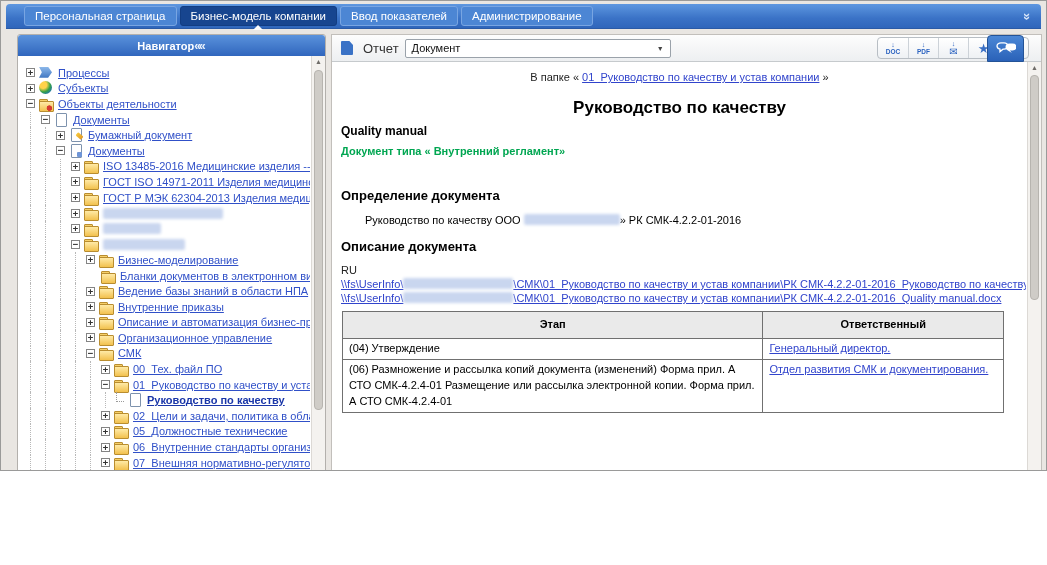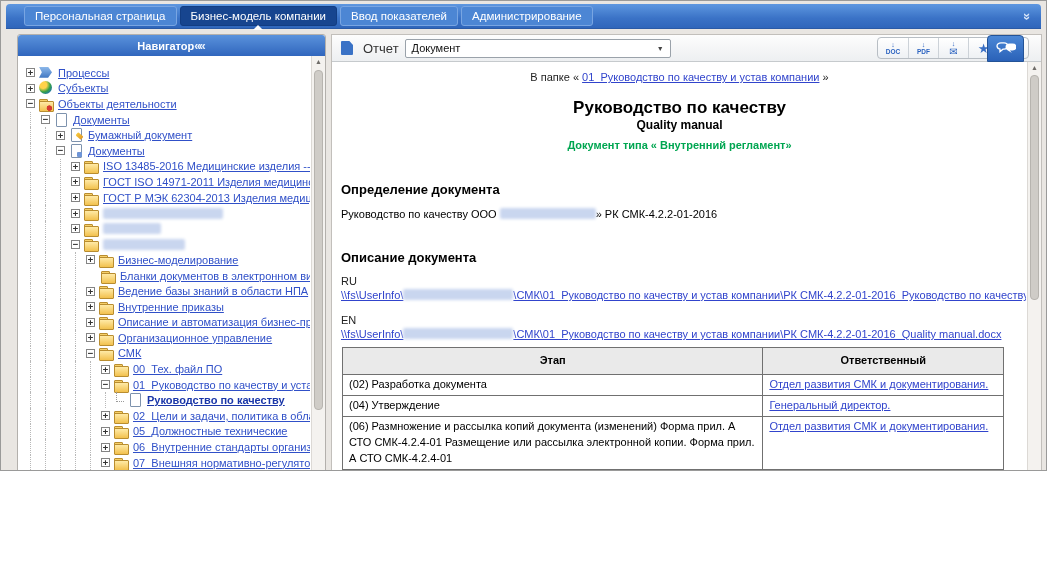--- a/index.html
+++ b/index.html
@@ -98,26 +98,26 @@
   .print-glyph { font-size:12px; line-height:12px; color:#3a6fc4; }
   .chat-tab { position:absolute; right:17px; top:0; width:37px; height:27px; border-radius:4px 4px 0 0;
     background:linear-gradient(#4b87d6,#2a62b8); display:flex; align-items:center; justify-content:center;
     cursor:pointer; border:1px solid #235397; }
 
   .content { position:absolute; left:1px; top:27px; right:15px; bottom:1px; overflow:hidden;
     padding:6px 8px 0 8px; font-size:11px; color:#000; }
   .breadcrumb { text-align:center; margin-top:3px; font-size:11px; color:#222; }
   .breadcrumb a, .path-link, .resp-link { color:#3144cc; text-decoration:underline; cursor:pointer; }
   .doc-title { text-align:center; font-size:17px; font-weight:bold; margin-top:15px; }
-  .doc-subtitle { text-align:center; font-size:12px; font-weight:bold; margin-top:0; }
-  .doc-type { text-align:center; font-size:11px; font-weight:bold; color:#00a651; margin-top:7px; }
+  .doc-subtitle { text-align:left; font-size:12px; font-weight:bold; margin-top:6px; }
+  .doc-type { font-size:11px; font-weight:bold; color:#00a651; margin-top:7px; }
   .sect { font-size:13px; font-weight:bold; }
   .sect-definition { margin-top:31px; }
-  .def-text { margin-top:11px; }
-  .sect-description { margin-top:30px; }
+  .def-text { margin-top:11px;margin-left:24px; }
+  .sect-description { margin-top:13px; }
   .lang-label { margin-top:10px; color:#222; }
   .path-line { margin-top:2px; white-space:nowrap; }
   .sect-responsibility { margin-top:47px; }
   .resp-table { border-collapse:collapse; width:662px; margin-top:7px; margin-left:1px;
     font-size:11px; line-height:1.45; }
   .resp-table th { background:#eaeaea; font-weight:bold; text-align:center; padding:5px 4px;
     border:1px solid #707070; font-size:11px; }
   .resp-table td { border:1px solid #707070; padding:2px 6px; vertical-align:top; }
   .resp-table .col-stage { width:63.6%; }
   .main-vscroll { right:0; top:27px; bottom:1px; }
@@ -473,37 +473,32 @@
       <div class="sect sect-definition">Определение документа</div>
       <div class="def-text">
         <span>Руководство по качеству ООО </span><span class="blur" style="width:96px"></span><span>» РК СМК-4.2.2-01-2016</span>
       </div>
 
       <div class="sect sect-description">Описание документа</div>
       <div class="lang-label">RU</div>
       <div class="path-line">
         <a class="path-link"><span>\\fs\UserInfo\</span><span class="blur" style="width:110px"></span><span>\СМК\01_Руководство по качеству и устав компании\РК СМК-4.2.2-01-2016_Руководство по качеству.doc</span></a>
       </div>
-      <div class="lang-label" style="margin-top:13px">EN</div>
       <div class="path-line">
         <a class="path-link"><span>\\fs\UserInfo\</span><span class="blur" style="width:110px"></span><span>\СМК\01_Руководство по качеству и устав компании\РК СМК-4.2.2-01-2016_Quality manual.docx</span></a>
       </div>
 
       <table class="resp-table">
         <thead>
           <tr>
             <th class="col-stage">Этап</th>
             <th>Ответственный</th>
           </tr>
         </thead>
         <tbody id="resp-body">
-            <tr>
-              <td class="col-stage">(02) Разработка документа</td>
-              <td><a class="resp-link">Отдел развития СМК и документирования.</a></td>
-            </tr>
             <tr>
               <td class="col-stage">(04) Утверждение</td>
               <td><a class="resp-link">Генеральный директор.</a></td>
             </tr>
             <tr>
               <td class="col-stage">(06) Размножение и рассылка копий документа (изменений) Форма прил. А СТО СМК-4.2.4-01 Размещение или рассылка электронной копии. Форма прил. А СТО СМК-4.2.4-01</td>
               <td><a class="resp-link">Отдел развития СМК и документирования.</a></td>
             </tr>
           </tbody>
       </table>

